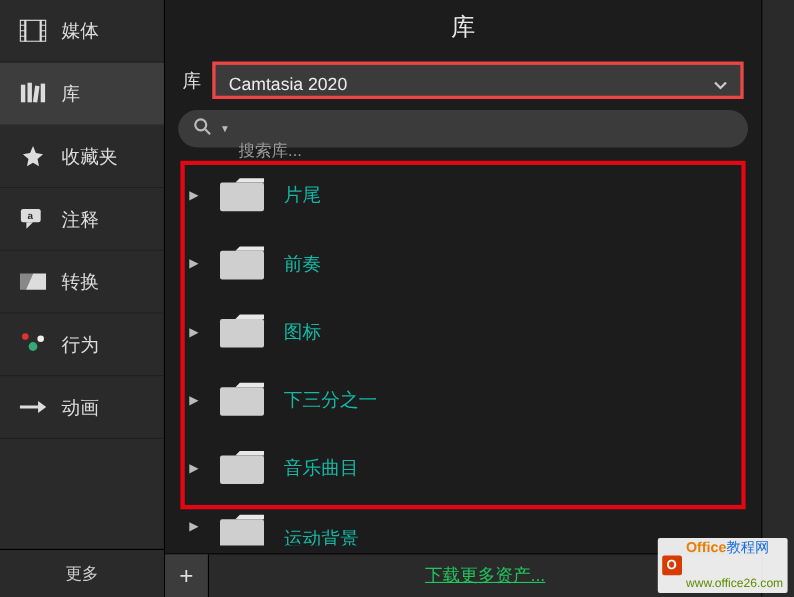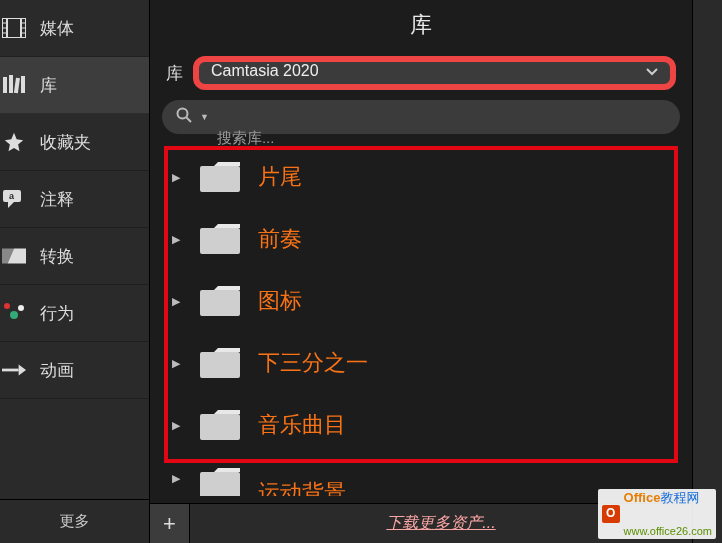--- a/index.html
+++ b/index.html
@@ -21,21 +21,21 @@
     width: 150px;
     background: #2a2a2a;
     display: flex;
     flex-direction: column;
     border-right: 1px solid #000;
   }
   .sidebar-item {
     display: flex;
     align-items: center;
     gap: 14px;
-    padding: 16px 2px;
+    padding: 16px 18px;
     cursor: pointer;
     font-size: 17px;
     color: #ddd;
     border-bottom: 1px solid rgba(0,0,0,.25);
   }
   .sidebar-item.active {
     background: #3d3d3d;
   }
   .sidebar-item .icon {
     width: 24px;
@@ -73,25 +73,25 @@
   .lib-row {
     display: flex;
     align-items: center;
     padding: 4px 16px 10px 16px;
     gap: 10px;
   }
   .lib-label { font-size: 17px; color: #ddd; }
   .lib-select {
     flex: 1;
     background: #3b3b3b;
-    border: 6px solid #ef4444;
-    border-radius: 12px;
+    border: 3px solid #ef4444;
+    border-radius: 0;
     height: 34px;
     display: flex;
-    align-items: flex-start;
+    align-items: flex-end;
     padding: 0 12px;
     font-size: 16px;
     color: #eee;
     position: relative;
     cursor: pointer;
   }
   .lib-select .caret {
     margin-left: auto;
   }
   .search-row {
@@ -141,22 +141,22 @@
     gap: 16px;
     cursor: pointer;
   }
   .folder-row .tri {
     color: #bbb;
     font-size: 11px;
     width: 10px;
   }
   .folder-icon svg { display:block; }
   .folder-label {
-    font-size: 22px;
-    color: #f97316;
+    font-size: 17px;
+    color: #14b8a6;
   }
   .folder-row.cut { height: 40px; overflow:hidden; align-items:flex-start; padding-top:6px;}
   .folder-row.cut .folder-label { position:relative; top:16px;}
   .folder-row.cut .tri { position:relative; top:10px;}
   .folder-row.cut .folder-icon { position:relative; top:4px;}
 
   
   .bottom-bar {
     height: 40px;
     display: flex;
@@ -173,24 +173,23 @@
     justify-content: center;
     font-size: 22px;
     color: #ddd;
     cursor: pointer;
     border-right: 1px solid #000;
   }
   .download-link {
     flex: 1;
     text-align: center;
     font-size: 16px;
-    color: #fca5a5;
+    color: #22c55e;
     text-decoration: underline;
     cursor: pointer;
-    font-style: italic;
   }
 
   
   .scroll-strip {
     width: 30px;
     background: #2a2a2a;
     border-left: 1px solid #000;
   }
 
   

